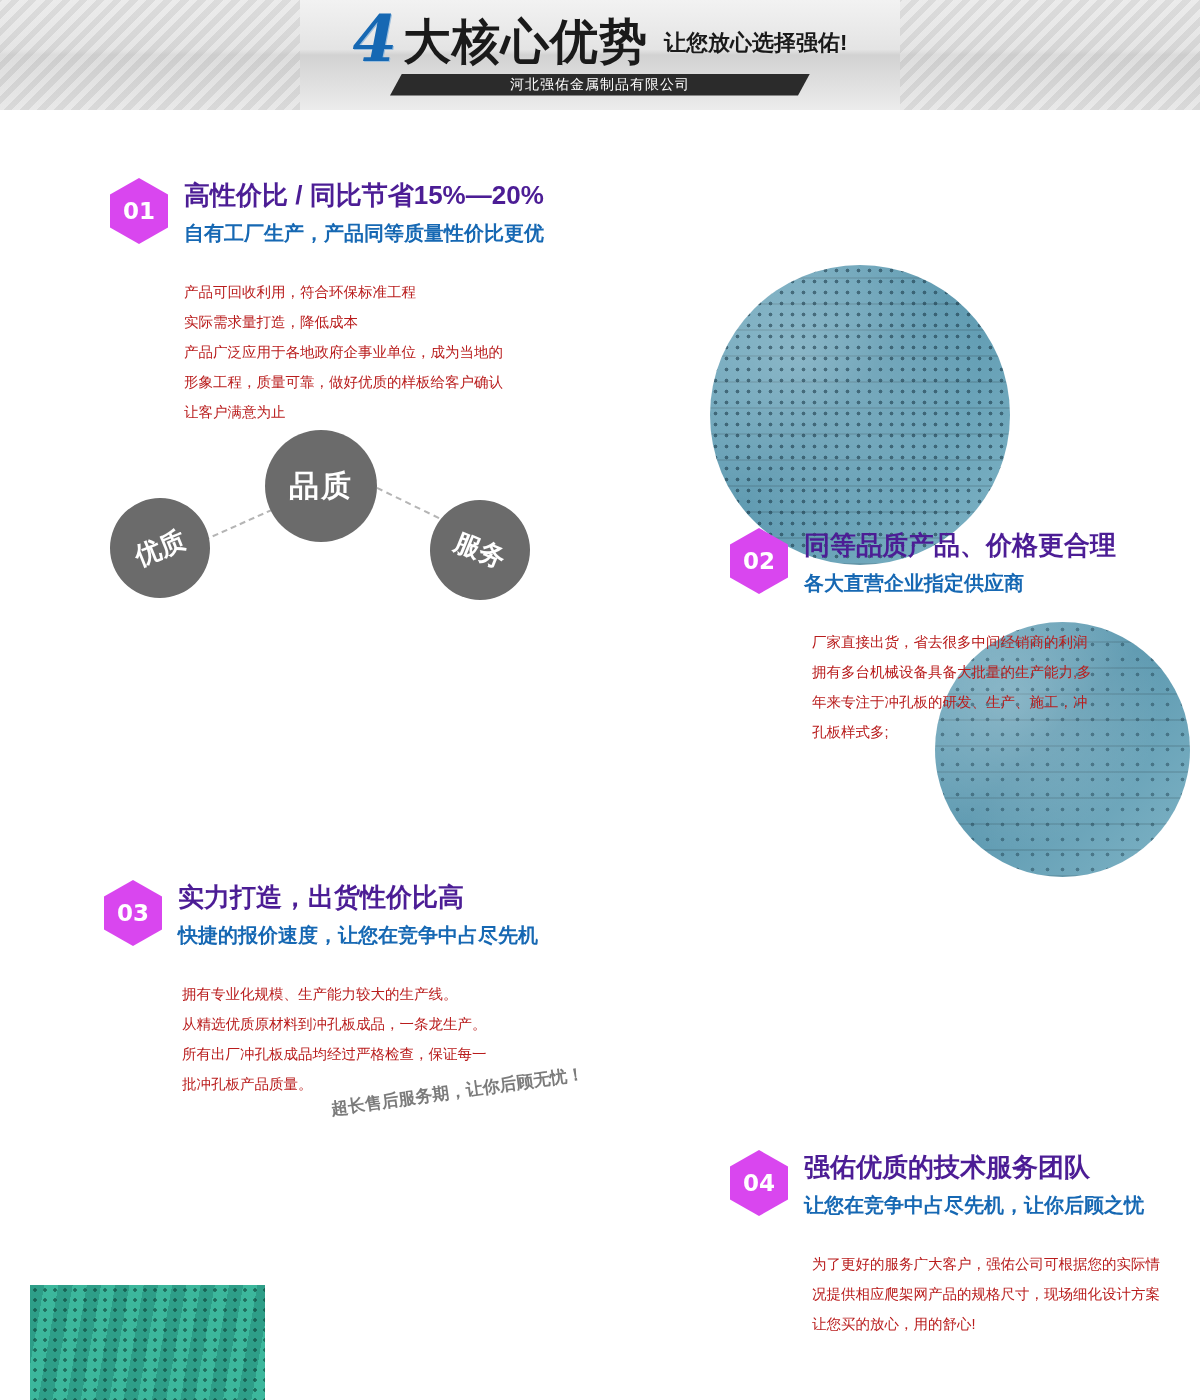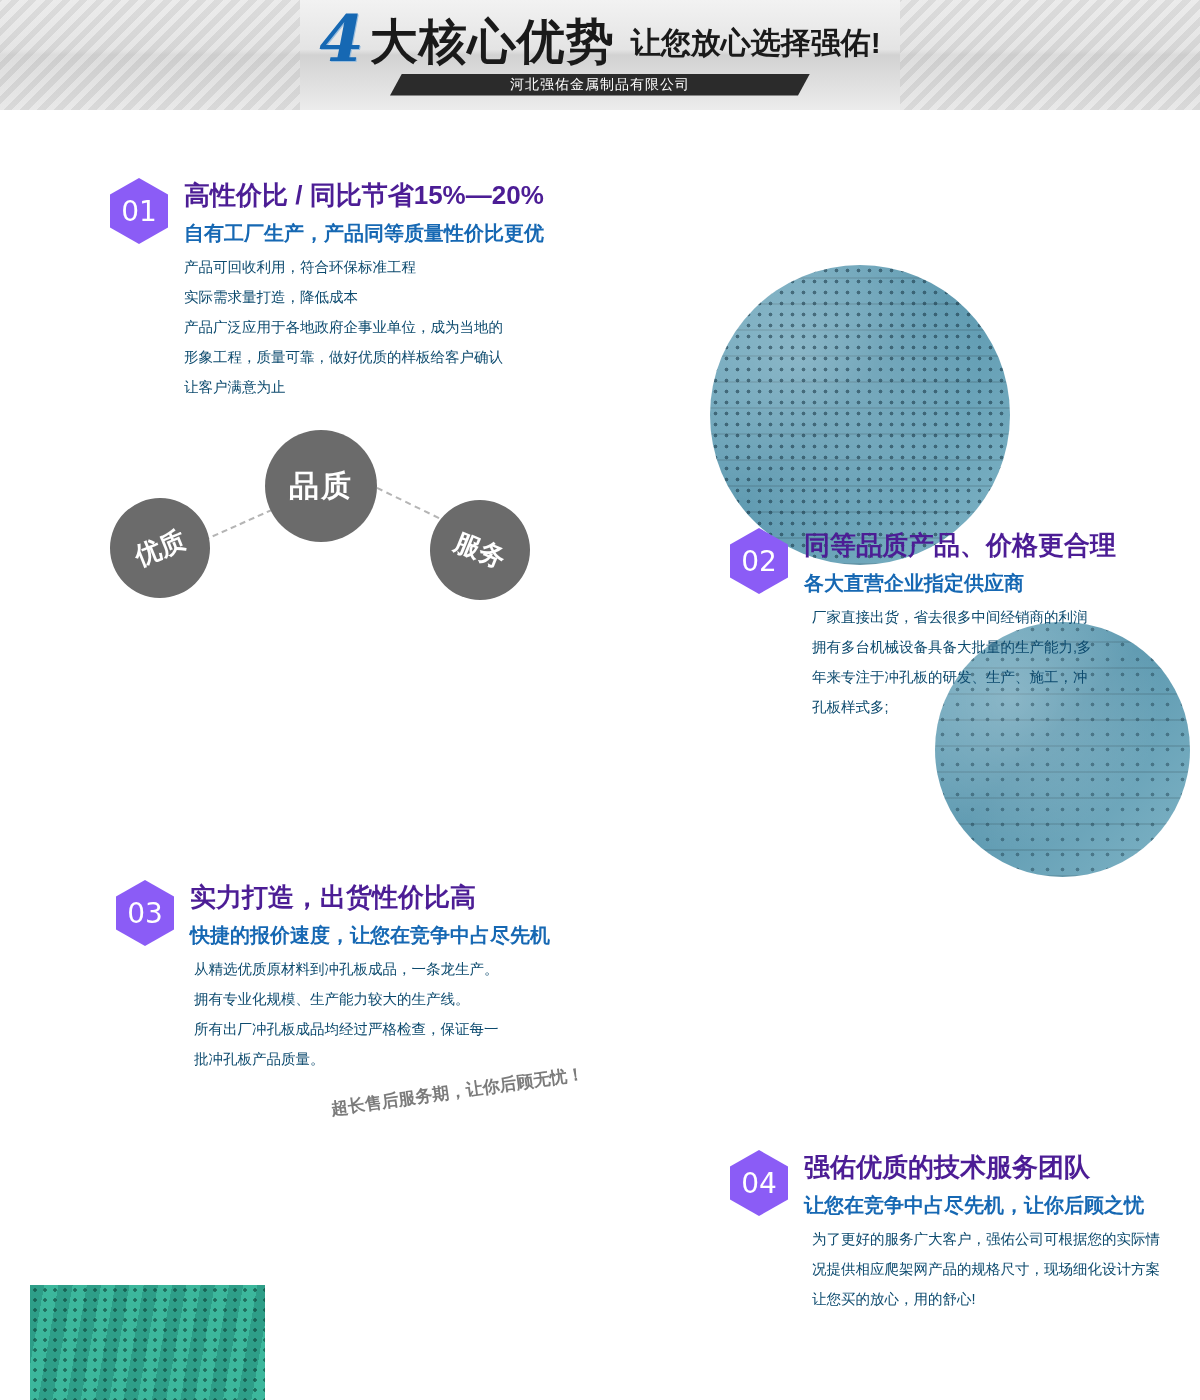--- a/index.html
+++ b/index.html
@@ -37,21 +37,21 @@
     font-family: "DejaVu Serif", serif;
     font-size: 64px; font-weight: bold; font-style: italic;
     color: #1668b3; line-height: 58px;
     text-shadow: 1px 1px 0 #9bbedd;
   }
   .head-main {
     font-size: 48px; font-weight: bold; color: #1a1a1a;
     letter-spacing: 1px; line-height: 52px;
   }
   .head-sub {
-    font-size: 30px; font-weight: bold; color: #1a1a1a;
+    font-size: 22px; font-weight: bold; color: #1a1a1a;
     line-height: 50px; margin-left: 10px;
   }
   .company-bar {
     position: relative;
     margin-top: 2px;
     height: 29px;
     display: flex; align-items: center; justify-content: center;
   }
   .company-bar .band {
     position: absolute; left: 50%; transform: translateX(-50%);
@@ -60,31 +60,31 @@
     clip-path: polygon(12px 0, 420px 0, 408px 22px, 0 22px);
   }
   .company-bar span {
     position: relative; z-index: 2;
     color: #ffffff; font-size: 14px; letter-spacing: 1px;
   }
 
   
   .hexnum {
     width: 58px; height: 66px;
-    background: #8b5cf6;
+    background: #d946ef;
     clip-path: polygon(50% 0%, 100% 25%, 100% 75%, 50% 100%, 0% 75%, 0% 25%);
-    color: #fff; font-size: 28px; font-weight: normal;
+    color: #fff; font-size: 23px; font-weight: bold;
     display: flex; align-items: center; justify-content: center;
     font-family: "DejaVu Sans", sans-serif;
   }
   .blk { position: absolute; }
   .blk-head { display: flex; align-items: flex-start; gap: 16px; }
   .t1 { font-size: 26px; font-weight: bold; color: #4c1d95; line-height: 34px; }
   .t2 { font-size: 20px; font-weight: bold; color: #1668b3; line-height: 30px; margin-top: 6px; }
-  .body-txt { font-size: 14.5px; color: #0c4a6e; line-height: 30px; margin-top: 4px; }
+  .body-txt { font-size: 14.5px; color: #b91c1c; line-height: 30px; margin-top: 29px; }
   .body-txt p { white-space: nowrap; }
 
   
   .photo { position: absolute; overflow: hidden; background: #9fb8c8; }
   .circ { border-radius: 50%; }
 
   .perf-a {
     background:
       radial-gradient(circle at 30% 30%, rgba(255,255,255,.25), rgba(255,255,255,0) 60%),
       repeating-linear-gradient(0deg, rgba(0,0,0,.10) 0 2px, rgba(255,255,255,0) 2px 26px),
@@ -191,31 +191,31 @@
       </div>
     </div>
     <div class="body-txt" style="margin-left:82px;">
       <p>厂家直接出货，省去很多中间经销商的利润</p>
       <p>拥有多台机械设备具备大批量的生产能力,多</p>
       <p>年来专注于冲孔板的研发、生产、施工，冲</p>
       <p>孔板样式多;</p>
     </div>
   </div>
 
-  <div class="blk" style="left:116px; top:880px; width:520px;">
+  <div class="blk" style="left:104px; top:880px; width:520px;">
     <div class="blk-head">
       <div class="hexnum">03</div>
       <div>
         <div class="t1">实力打造，出货性价比高</div>
         <div class="t2">快捷的报价速度，让您在竞争中占尽先机</div>
       </div>
     </div>
     <div class="body-txt" style="margin-left:78px;">
+      <p>拥有专业化规模、生产能力较大的生产线。</p>
       <p>从精选优质原材料到冲孔板成品，一条龙生产。</p>
-      <p>拥有专业化规模、生产能力较大的生产线。</p>
       <p>所有出厂冲孔板成品均经过严格检查，保证每一</p>
       <p>批冲孔板产品质量。</p>
     </div>
   </div>
 
   <div class="slogan" style="left:330px; top:1080px;">超长售后服务期，让你后顾无忧！</div>
 
   <div class="blk" style="left:730px; top:1150px; width:460px;">
     <div class="blk-head">
       <div class="hexnum">04</div>

